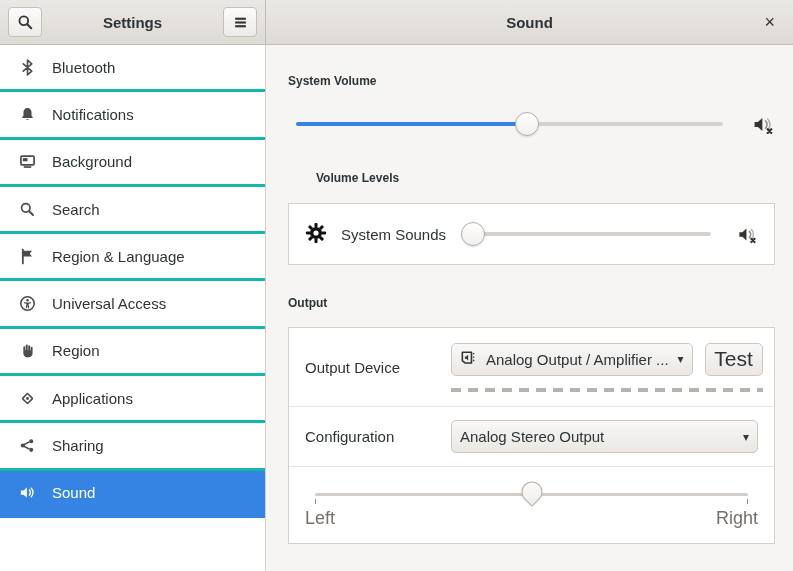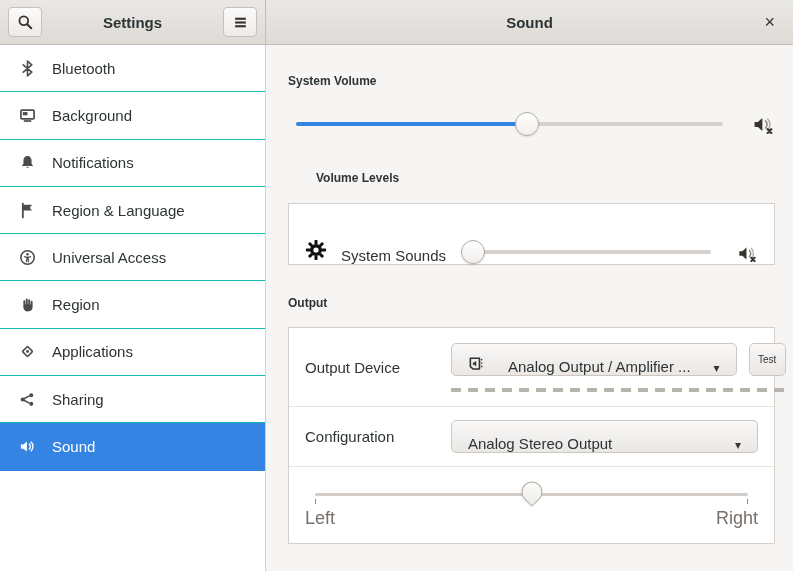--- a/index.html
+++ b/index.html
@@ -32,21 +32,21 @@
   .hb-right{ position:relative; justify-content:center; }
   .close-btn{
     position:absolute; right:12px; top:0; height:100%;
     background:none; border:none; font-size:18px; line-height:1;
     color:#35322e; cursor:pointer; padding:0 6px;
   }
   
   .sidebar{ background:#ffffff; border-right:1px solid #d3cfca; overflow:hidden; }
   .side-row{
     height:47.3px; display:flex; align-items:center; gap:16px;
-    padding-left:19px; border-bottom:1px solid #14b8a6; cursor:pointer;
+    padding-left:19px; border-bottom:3px solid #14b8a6; cursor:pointer;
   }
   .side-row .ic{ color:#4d4c49; flex:none; display:flex; }
   .side-row .lbl{ color:#2e3436; }
   .side-row.selected{ background:var(--accent,#3584e4); border-bottom-color:var(--accent,#3584e4); }
   .side-row.selected .lbl{ color:#ffffff; }
   .side-row.selected .ic{ color:#ffffff; }
   
   .main{ background:#f6f5f4; padding:0 18px 0 22px; overflow:hidden; }
   .sect-h{ font-weight:bold; font-size:12px; color:#2e3436; height:18px; }
   .h-sys{ margin-top:29px; }
@@ -60,46 +60,46 @@
   .slider .fill{ position:absolute; left:0; top:50%; height:4px; margin-top:-2px; background:var(--accent,#3584e4); border-radius:2px; width:var(--p,0%); }
   .slider .thumb{
     position:absolute; top:50%; left:var(--p,0%); transform:translate(-50%,-50%);
     width:24px; height:24px; border-radius:50%;
     background:linear-gradient(#ffffff,#f1efed);
     border:1px solid #b2aca5; box-shadow:0 1px 2px rgba(0,0,0,.12);
   }
   
   .card{ background:#ffffff; border:1px solid #d5d0cb; }
   .card-lv{ margin-top:14px; }
-  .lvrow{ height:60px; display:flex; align-items:flex-end; padding:0 16px; }
+  .lvrow{ height:60px; display:flex; align-items:center; padding:0 16px; }
   .lvrow .lbl{ margin-left:14px; }
   .lvrow .slider{ flex:1; margin:0 26px 0 20px; }
   .card-out{ margin-top:13px; }
   .orow{ display:flex; align-items:center; padding:0 16px; }
   .orow + .orow{ border-top:1px solid #e8e5e1; }
   .orow .rowlbl{ width:146px; flex:none; }
   .orow1{ height:78px; }
   .orow2{ height:60px; }
   .orow3{ height:77px; }
   .ocol{ flex:1; display:flex; flex-direction:column; justify-content:center; }
   .devline{ display:flex; gap:12px; align-items:center; }
   .dropdown{
-    height:33px; display:flex; align-items:flex-end; gap:23px; padding:0 16px;
+    height:33px; display:flex; align-items:center; gap:9px; padding:0 8px;
     background:linear-gradient(#f9f8f7,#eae7e4);
     border:1px solid #cdc7c2; border-radius:5px; cursor:pointer;
     color:#2e3436; font-size:15px; text-align:left;
   }
   .dropdown .dd-text{ flex:1; white-space:nowrap; overflow:hidden; }
   .dropdown .dd-arrow{ font-size:12px; color:#3a3834; flex:none; }
   .dd-device{ flex:1; }
   .btn-test{
-    width:37px; height:33px; flex:none;
+    width:58px; height:33px; flex:none;
     background:linear-gradient(#f9f8f7,#eae7e4);
     border:1px solid #cdc7c2; border-radius:5px; cursor:pointer;
-    font-size:10px; color:#2e3436;
+    font-size:21px; color:#2e3436;
   }
   .meter{
     margin-top:12px; height:4px;
     background:repeating-linear-gradient(90deg,#b9b3ad 0 10px,transparent 10px 17px);
   }
   
   .bal-slider{ position:relative; height:24px; margin:0 10px; cursor:pointer; }
   .bal-slider .track{ position:absolute; left:0; right:0; top:12px; height:3px; background:#d2cdc8; border-radius:2px; }
   .bal-slider .tick{ position:absolute; top:18px; width:1px; height:5px; background:#8f8a84; }
   .bal-slider .tick.t-left{ left:0; }
@@ -148,35 +148,44 @@
       <span class="ic">
         <svg width="17" height="17" viewBox="0 0 16 16">
             <path d="M4 4.5 L12 11.5 L8 15 L8 1 L12 4.5 L4 11.5" fill="none" stroke="currentColor" stroke-width="1.5" stroke-linejoin="round" stroke-linecap="round"></path>
           </svg>
       </span>
       <span class="lbl">Bluetooth</span>
     </div>
     <div class="side-row">
       <span class="ic">
         <svg width="17" height="17" viewBox="0 0 16 16">
+            <path d="M8 1.8c-2.6 0-3.8 2-3.8 4.4V9L2.8 11.2h10.4L11.8 9V6.2c0-2.4-1.2-4.4-3.8-4.4z" fill="currentColor"></path>
+            <path d="M6.7 12.4a1.4 1.4 0 0 0 2.6 0z" fill="currentColor"></path>
+          </svg>
+      </span>
+      <span class="lbl">Notifications</span>
+    </div>
+    <div class="side-row">
+      <span class="ic">
+        <svg width="17" height="17" viewBox="0 0 16 16">
             <rect x="1.8" y="3" width="12.4" height="8.2" rx="1" fill="none" stroke="currentColor" stroke-width="1.6"></rect>
             <rect x="3.6" y="4.8" width="4.4" height="3" fill="currentColor"></rect>
             <path d="M4.5 13.2 h7" stroke="currentColor" stroke-width="1.6"></path>
           </svg>
       </span>
       <span class="lbl">Background</span>
     </div>
     <div class="side-row">
       <span class="ic">
         <svg width="17" height="17" viewBox="0 0 16 16">
-            <path d="M8 1.8c-2.6 0-3.8 2-3.8 4.4V9L2.8 11.2h10.4L11.8 9V6.2c0-2.4-1.2-4.4-3.8-4.4z" fill="currentColor"></path>
-            <path d="M6.7 12.4a1.4 1.4 0 0 0 2.6 0z" fill="currentColor"></path>
-          </svg>
-      </span>
-      <span class="lbl">Notifications</span>
+            <circle cx="6.4" cy="6.4" r="4" fill="none" stroke="currentColor" stroke-width="1.6"></circle>
+            <path d="M9.6 9.6 L13.2 13.2" stroke="currentColor" stroke-width="1.8" stroke-linecap="round"></path>
+          </svg>
+      </span>
+      <span class="lbl">Search</span>
     </div>
     <div class="side-row">
       <span class="ic">
         <svg width="17" height="17" viewBox="0 0 16 16">
             <path d="M3.6 1.5v13" stroke="currentColor" stroke-width="1.7" stroke-linecap="round"></path>
             <path d="M3.6 2.6h8.6l-2 2.7 2 2.7H3.6z" fill="currentColor"></path>
           </svg>
       </span>
       <span class="lbl">Region &amp; Language</span>
     </div>

